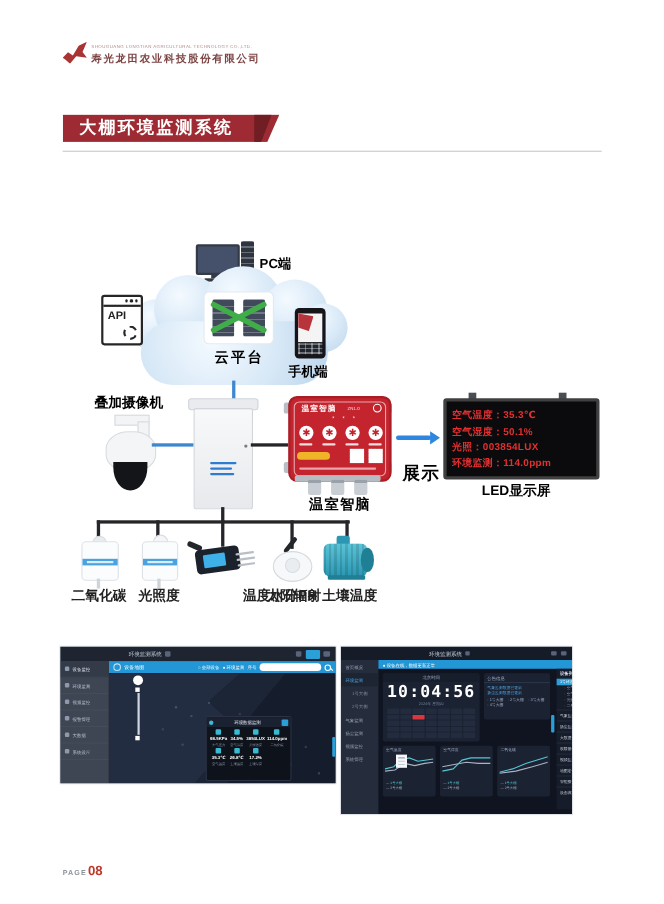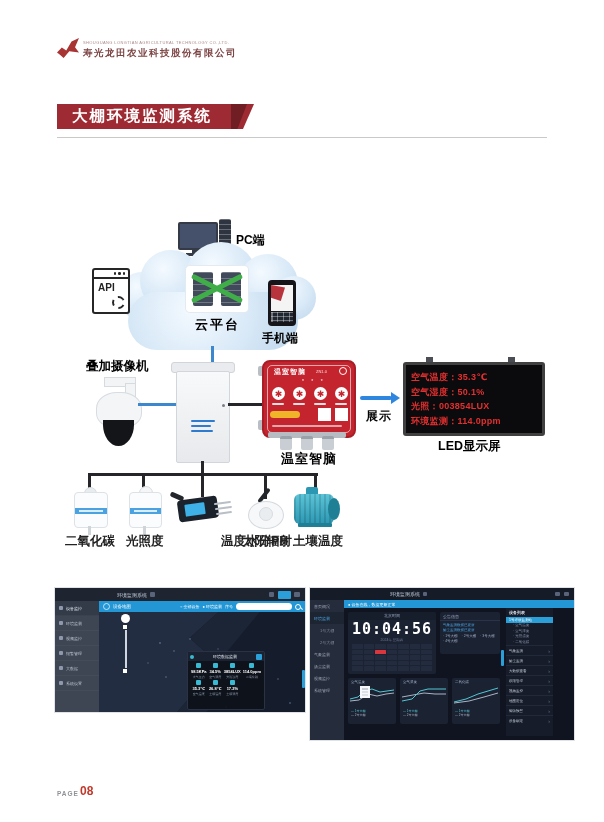--- a/index.html
+++ b/index.html
@@ -277,21 +277,21 @@
     <div class="qr" style="left:54px;top:46px;"></div>
     <div class="qr" style="left:71px;top:46px;"></div>
     <div class="b-bar" style="left:8px;top:63px;width:70px;height:1.5px;opacity:.7;"></div>
   </div>
   <div class="abs flange" style="left:268px;top:432px;width:78px;height:6px;"></div>
   <div class="abs gland" style="left:280px;top:436px;"></div>
   <div class="abs gland" style="left:301px;top:436px;"></div>
   <div class="abs gland" style="left:322px;top:436px;"></div>
   <div class="abs lbl" style="left:281px;top:450px;font-size:13px;letter-spacing:1px;">温室智脑</div>
 
-  <div class="abs lbl" style="left:366px;top:376px;font-size:12px;letter-spacing:1px;margin-top:32px;">展示</div>
+  <div class="abs lbl" style="left:366px;top:388px;font-size:16px;letter-spacing:1px;margin-top:32px;">展示</div>
   <div class="abs arrow-body" style="left:360px;top:396px;width:32px;"></div>
   <div class="abs arrow-head" style="left:391px;top:392px;"></div>
 
   <div class="abs led-tab" style="left:426px;top:357px;width:7px;height:7px;"></div>
   <div class="abs led-tab" style="left:508px;top:357px;width:7px;height:7px;"></div>
   <div class="abs led" style="left:403px;top:362px;width:126px;">
     <div>空气温度：35.3℃</div>
     <div>空气湿度：50.1%</div>
     <div>光照：003854LUX</div>
     <div>环境监测：114.0ppm</div>
@@ -436,21 +436,21 @@
               <span class="ic"></span>
               <span class="v">17.2%</span>
               <span class="l">土壤湿度</span>
             </div>
         </div>
       </div>
       <div class="edge-tab abs" style="right:0;top:58px;width:3px;height:18px;"></div>
     </div>
   </div>
 
-  <div class="abs shot2" style="left:310px;top:588px;width:264px;height:152px;">
+  <div class="abs shot2" style="left:310px;top:588px;width:210px;height:152px;">
     <div class="s-topbar" style="height:12px;background:#161b28;">
       <span class="s-title" style="font-size:5px;margin-left:80px;">环境监测系统</span>
       <span class="s-ic" style="width:4px;height:4px;margin-left:3px;"></span>
       <span style="flex:1;"></span>
       <span class="s-ic" style="width:5px;height:4px;margin-right:4px;"></span>
       <span class="s-ic" style="width:5px;height:4px;margin-right:5px;"></span>
     </div>
     <div class="sb2 abs" style="left:0;top:12px;width:34px;bottom:0;">
       <div class="sb-item">
           <span>首页概况</span>

